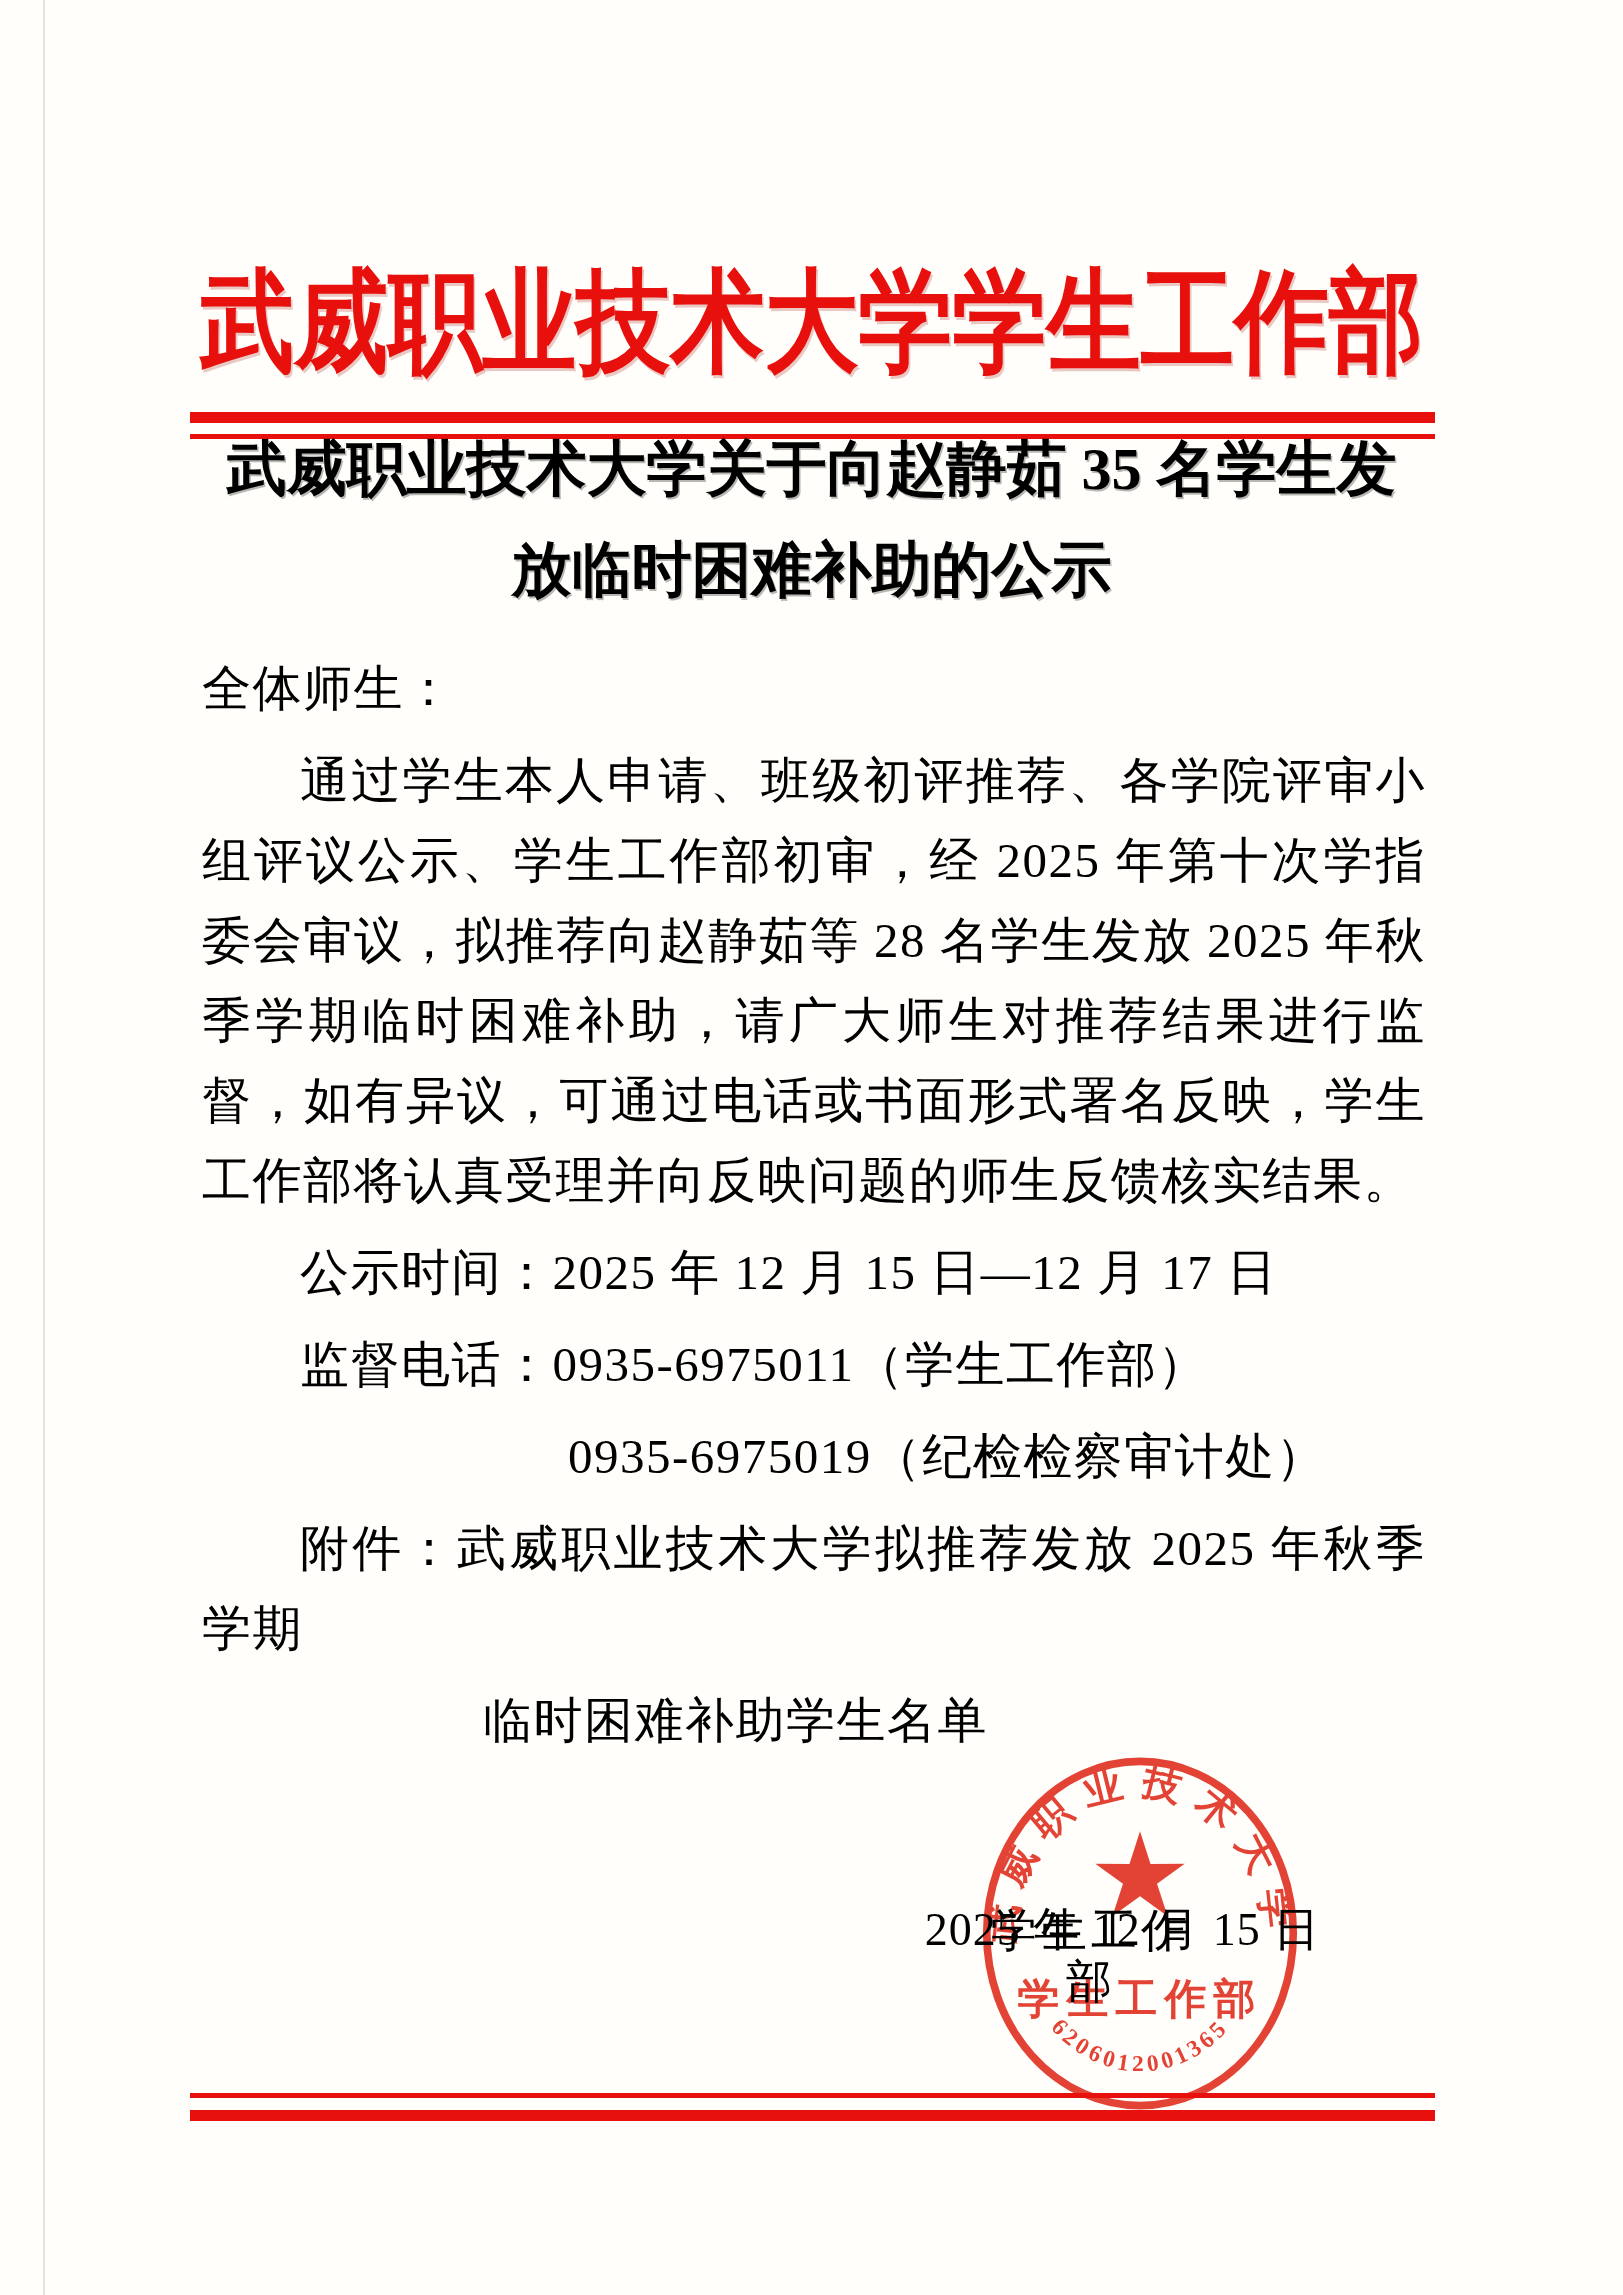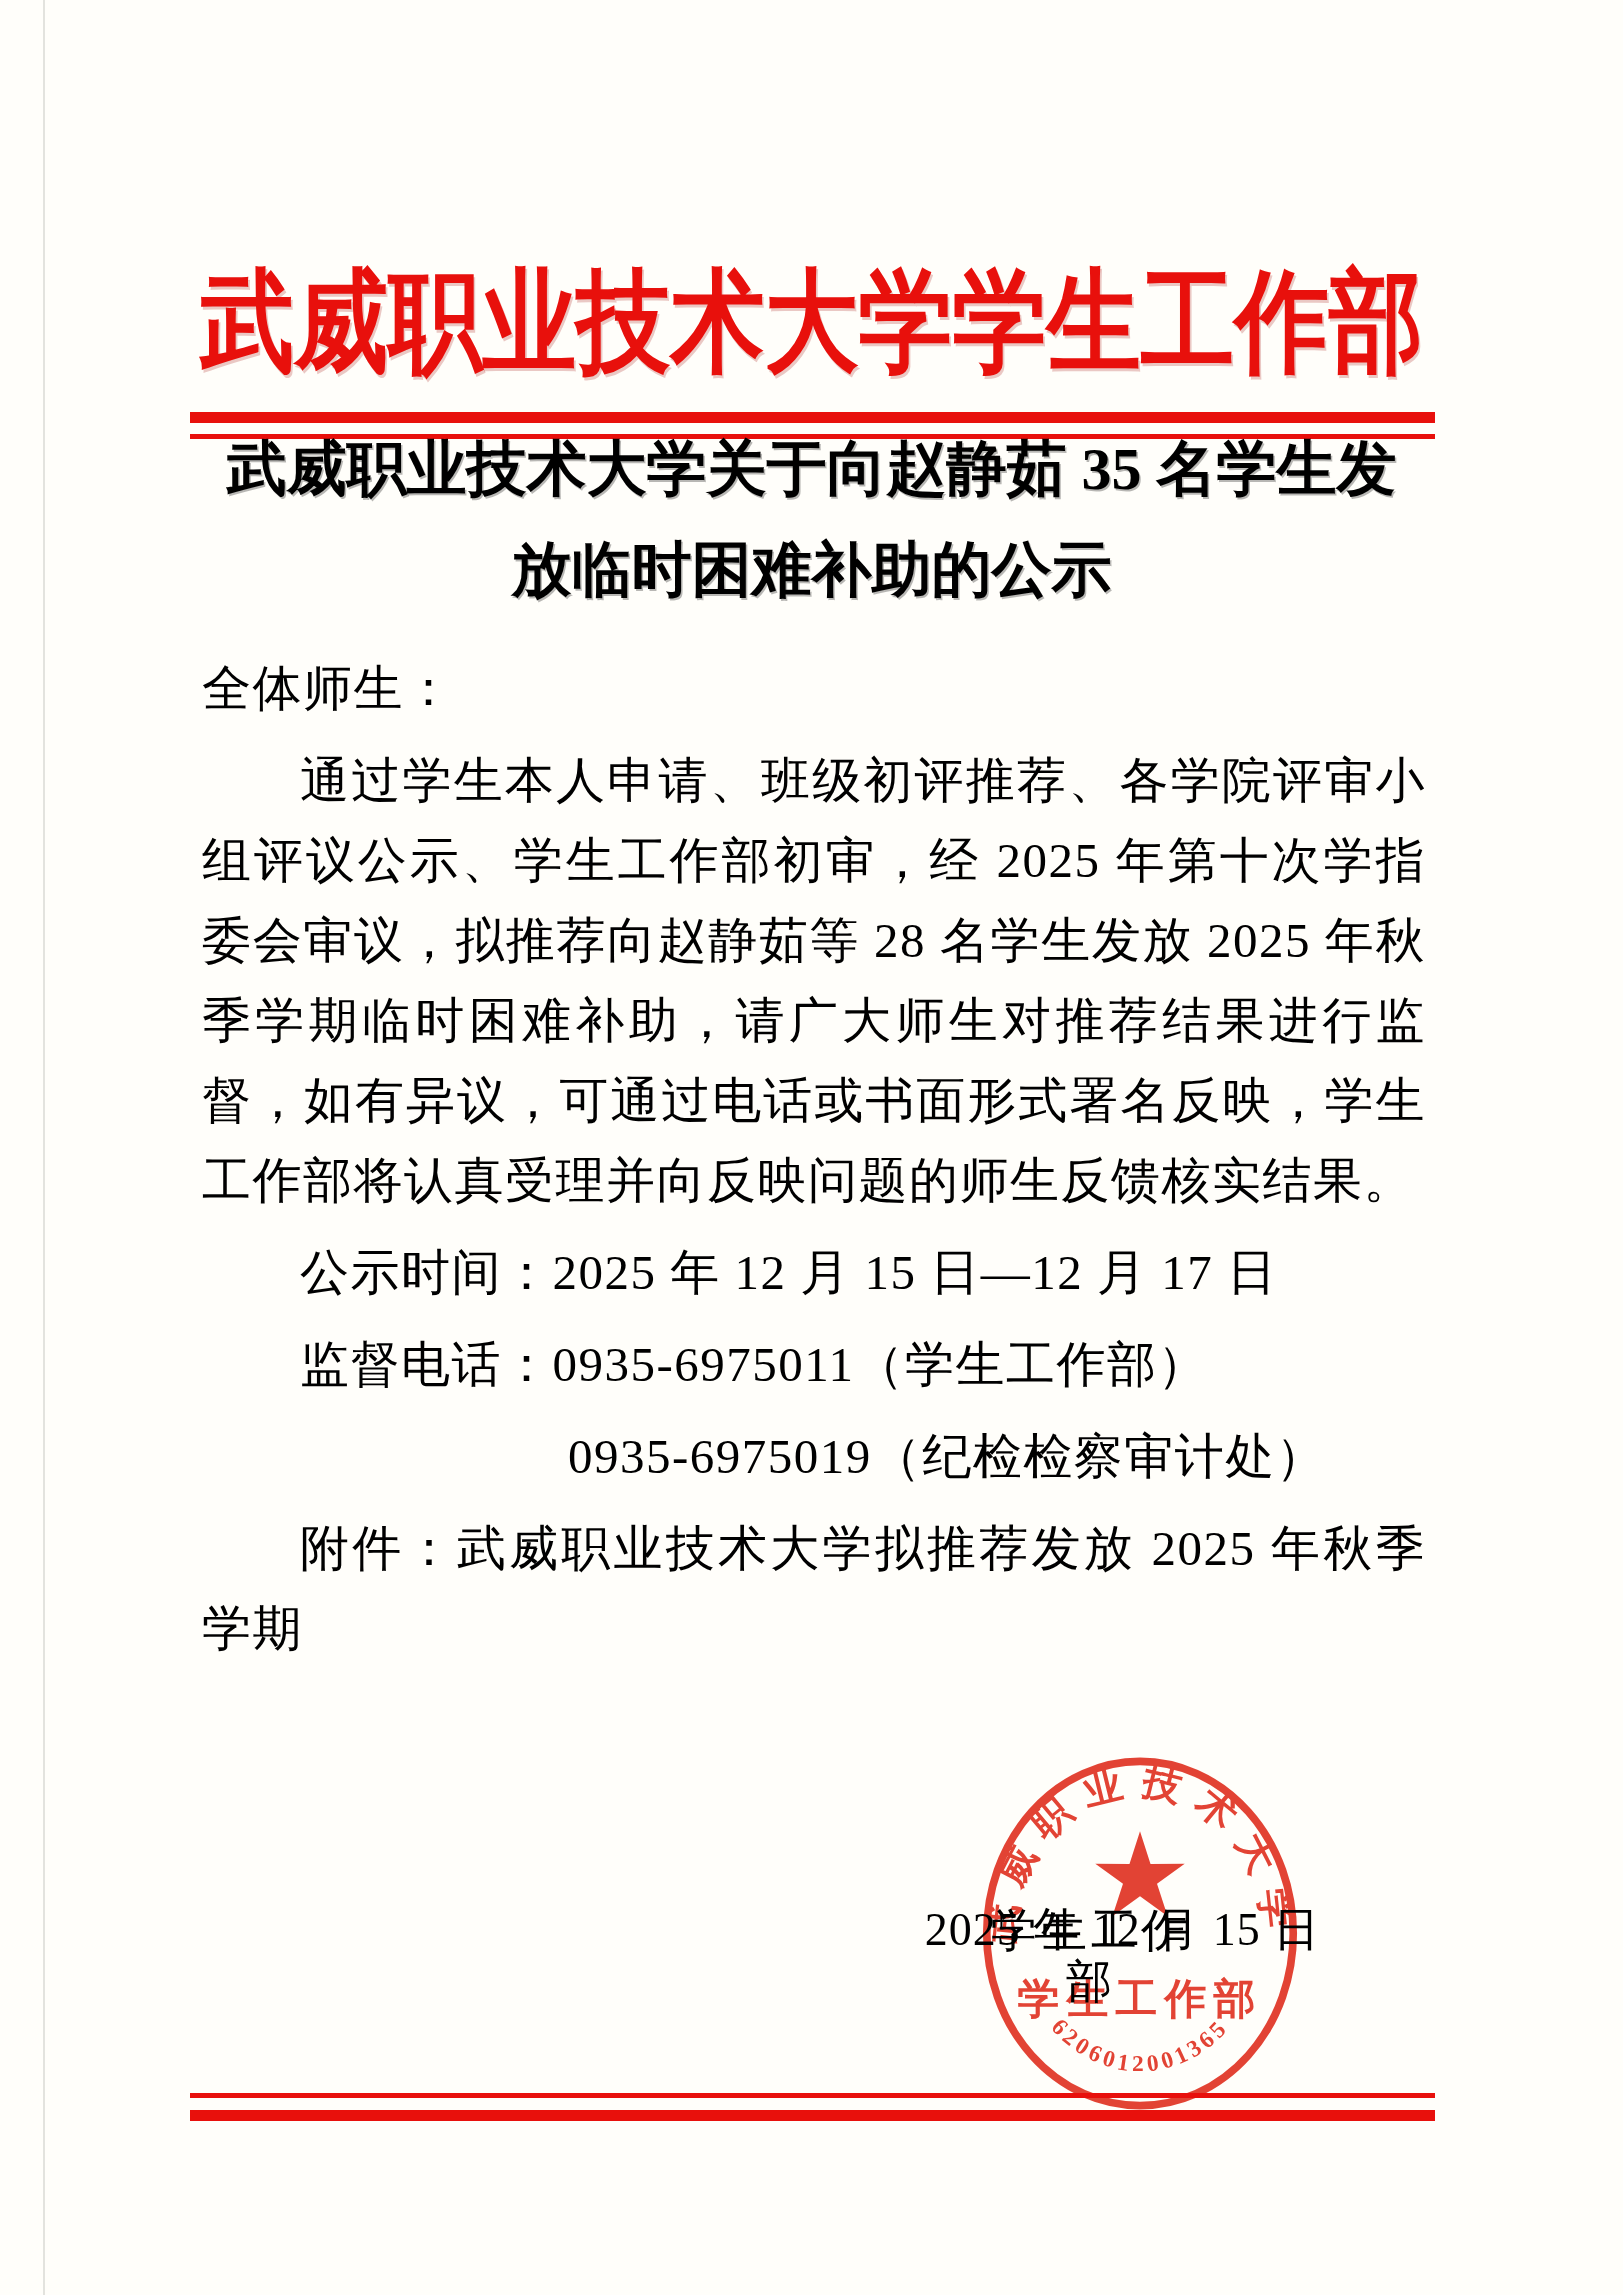--- a/index.html
+++ b/index.html
@@ -81,20 +81,21 @@
     <div>放临时困难补助的公示</div>
   </div>
 
   <div class="body-text">
     <p class="ln">全体师生：</p>
     <p class="ln indent2">通过学生本人申请、班级初评推荐、各学院评审小组评议公示、学生工作部初审，经 2025 年第十次学指委会审议，拟推荐向赵静茹等 28 名学生发放 2025 年秋季学期临时困难补助，请广大师生对推荐结果进行监督，如有异议，可通过电话或书面形式署名反映，学生工作部将认真受理并向反映问题的师生反馈核实结果。</p>
     <p class="ln indent2">公示时间：2025 年 12 月 15 日—12 月 17 日</p>
     <p class="ln indent2">监督电话：0935-6975011（学生工作部）</p>
     <p class="ln hang-phone">0935-6975019（纪检检察审计处）</p>
     <p class="ln indent2">附件：武威职业技术大学拟推荐发放 2025 年秋季学期</p>
+    <p class="ln hang-attach">临时困难补助学生名单</p>
   </div>
 
   <div class="sig-name">学生工作部</div>
   <div class="sig-date">2025 年 12 月 15 日</div>
 
   <div class="stamp">
     <svg viewBox="0 0 650 706" xmlns="http://www.w3.org/2000/svg">
       <defs>
         <path id="arcTop" d="M 92.6 431.9 A 243 270 0 1 1 557.4 431.9" fill="none"></path>
         <path id="arcBottom" d="M 128.4 507.9 A 240 270 0 0 0 521.6 507.9" fill="none"></path>

